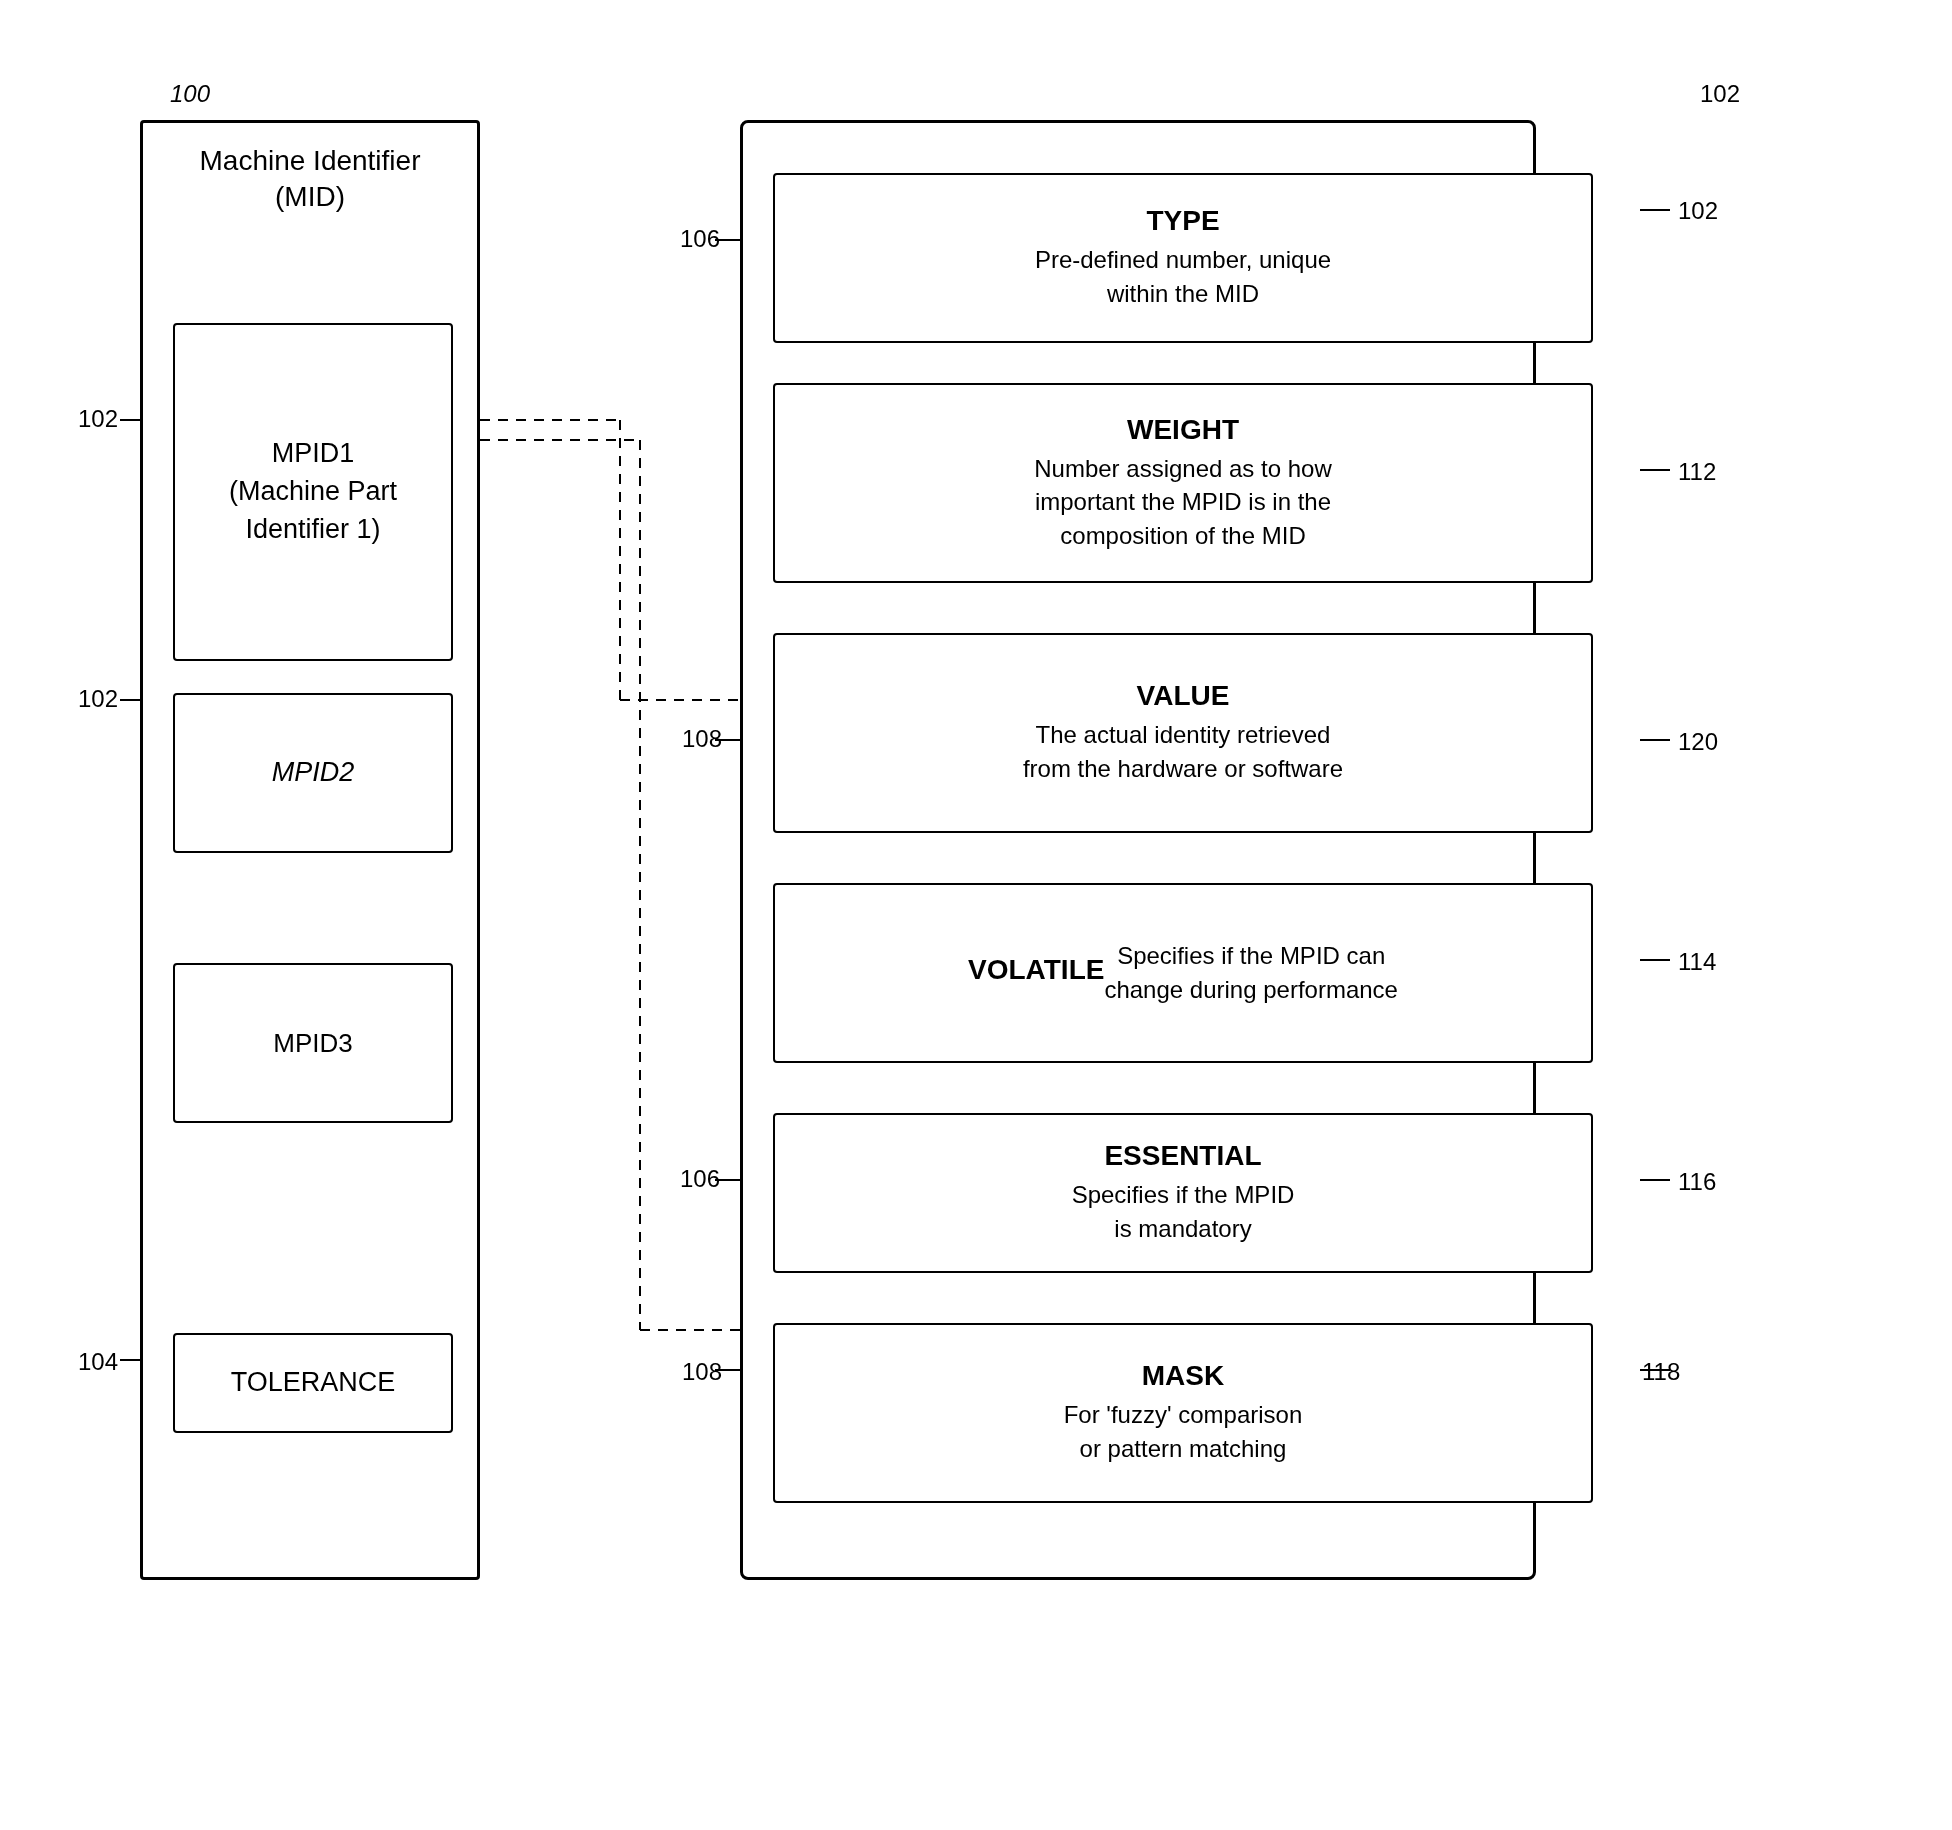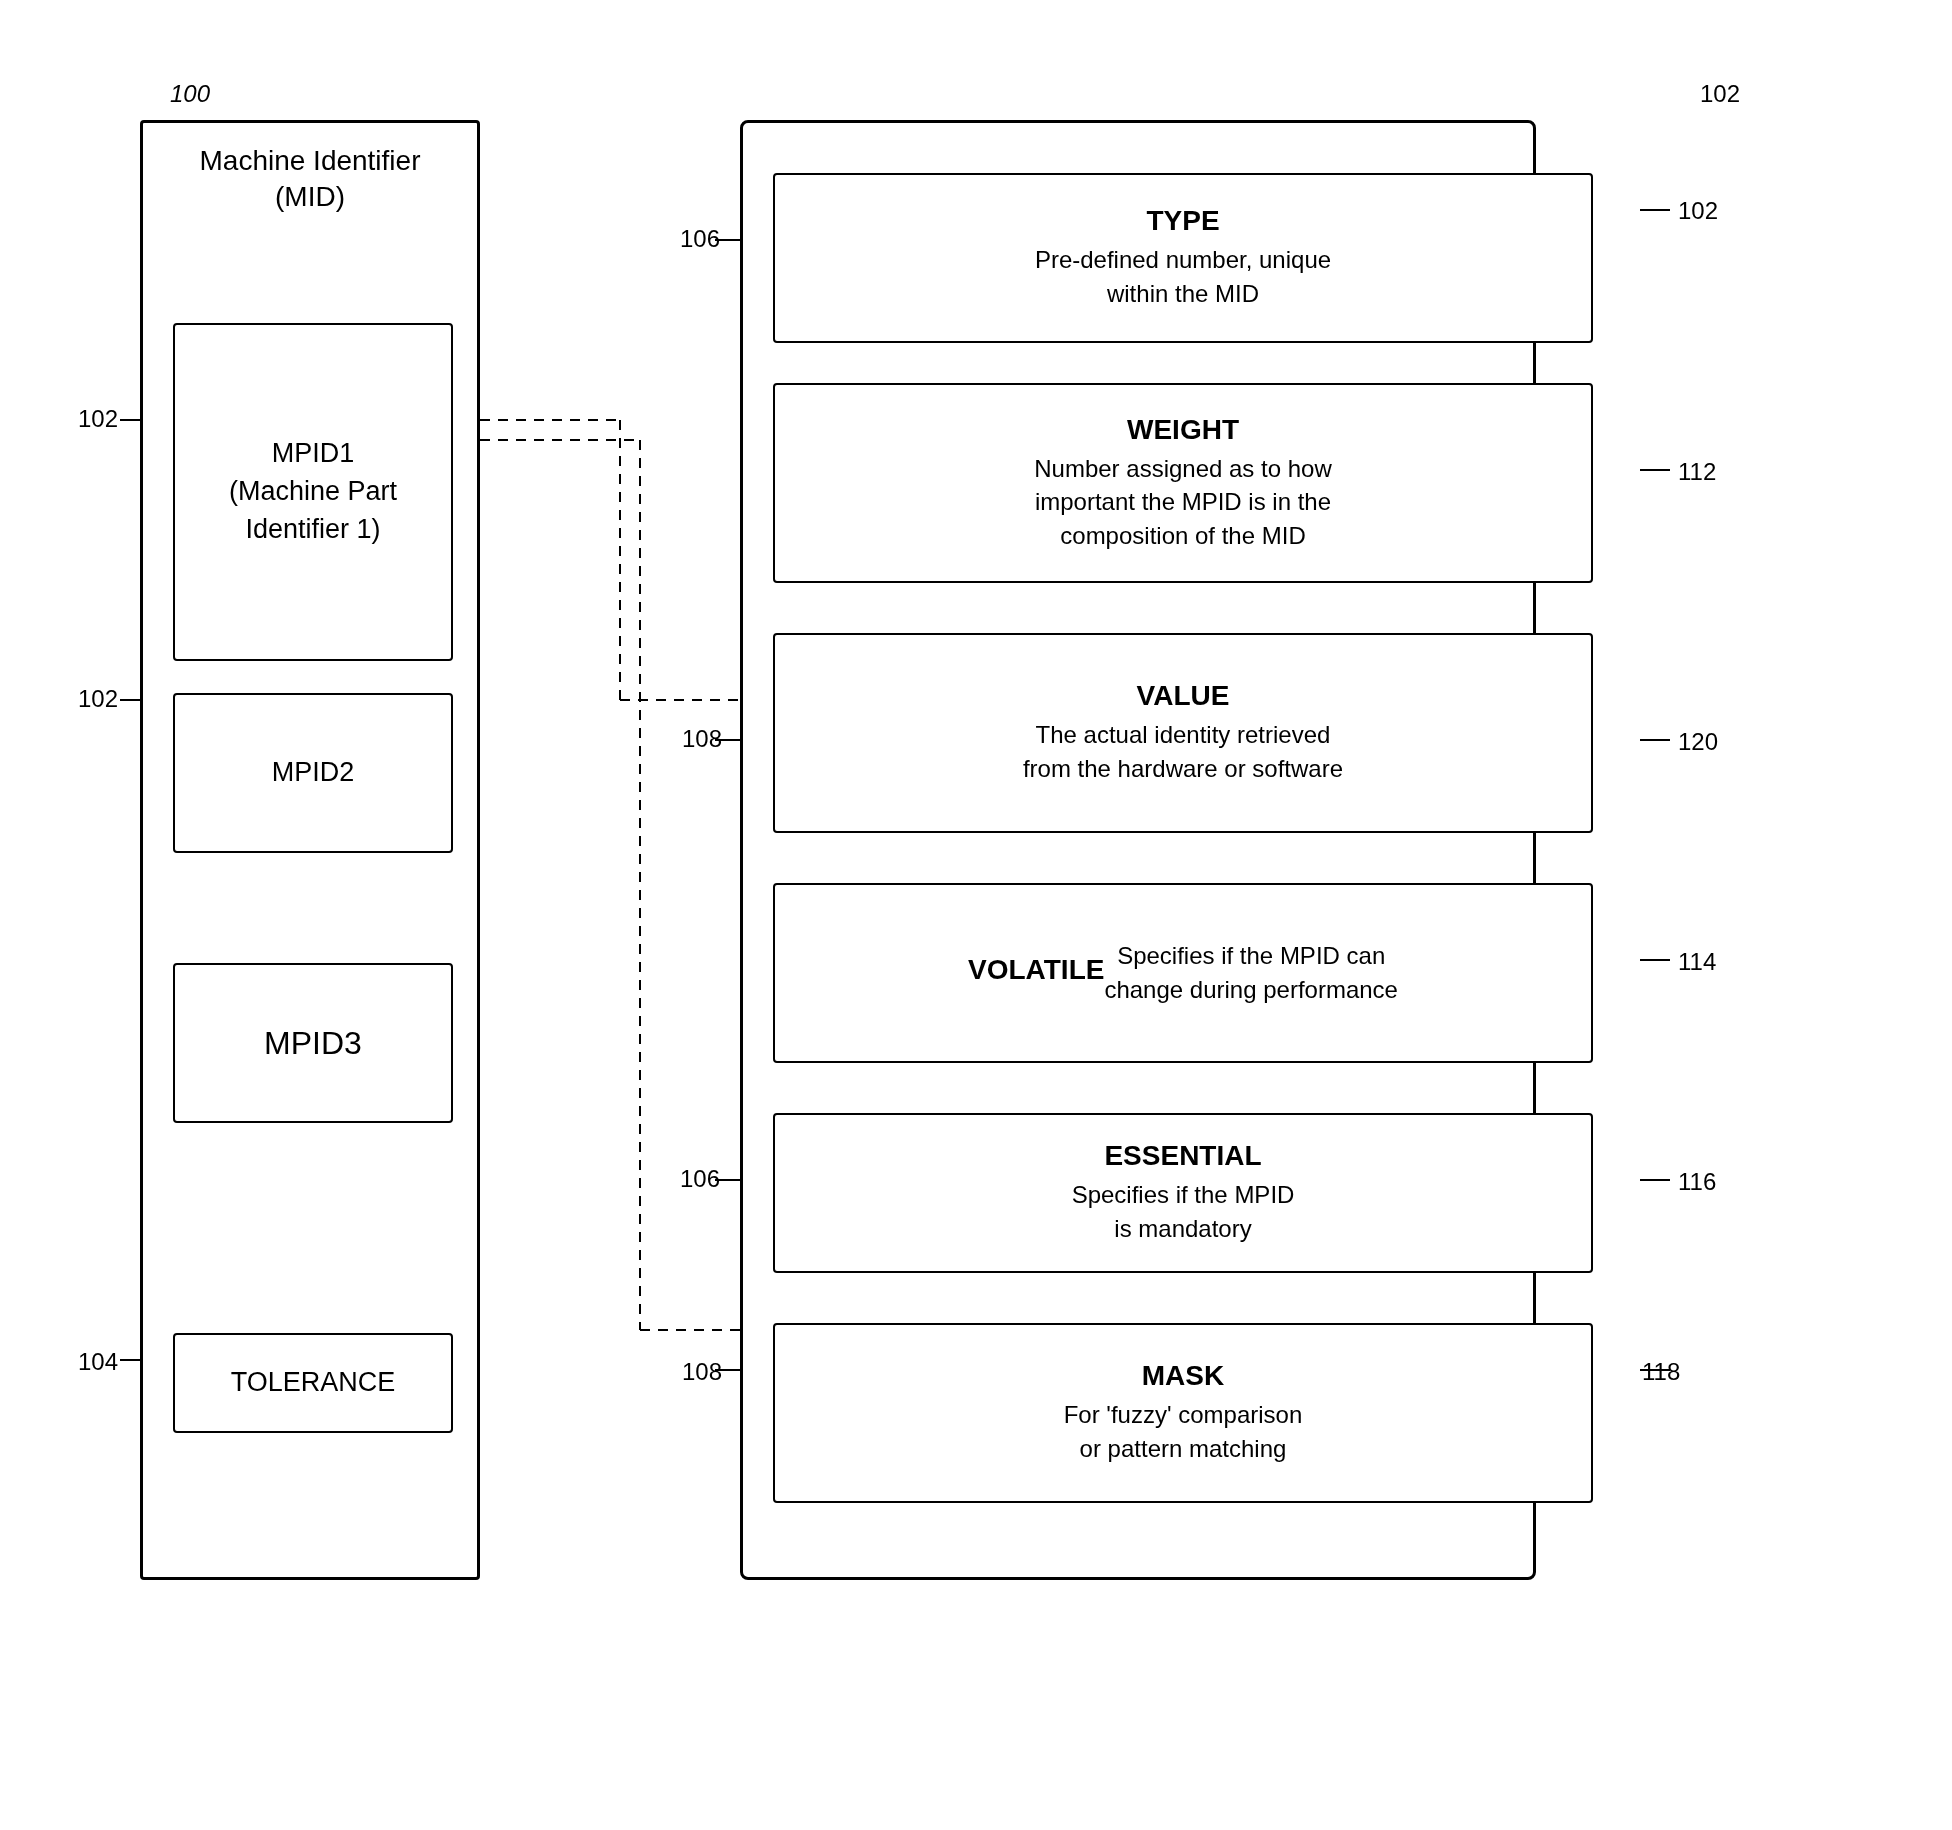--- a/index.html
+++ b/index.html
@@ -149,25 +149,25 @@
     <div class="left-title" style="white-space: pre-line;">Machine Identifier
 (MID)</div>
 
     <div class="mpid-box" style="top: 200px; height: 338px; display:flex; align-items:center; justify-content:center;">
       <span style="white-space: pre-line; font-size: 27px; text-align:center;">MPID1
 (Machine Part
 Identifier 1)</span>
     </div>
 
     <div class="mpid-box" style="top: 570px; height: 160px; display:flex; align-items:center; justify-content:center;">
-      <span style="font-size: 27px;">MPID2</span>
+      <span style="font-size: 27px; font-style: italic;">MPID2</span>
     </div>
 
     <div class="mpid-box" style="top: 840px; height: 160px; display:flex; align-items:center; justify-content:center;">
-      <span style="font-size: 32px;">MPID3</span>
+      <span style="font-size: 26px;">MPID3</span>
     </div>
 
     <div class="mpid-box" style="top: 1210px; height: 100px; display:flex; align-items:center; justify-content:center;">
       <span style="font-size: 27px;">TOLERANCE</span>
     </div>
   </div>
 
   <div class="right-outer-box">
 
     <div class="field-box" style="top: 50px; height: 170px; display:flex; flex-direction:column; align-items:center; justify-content:center;">

